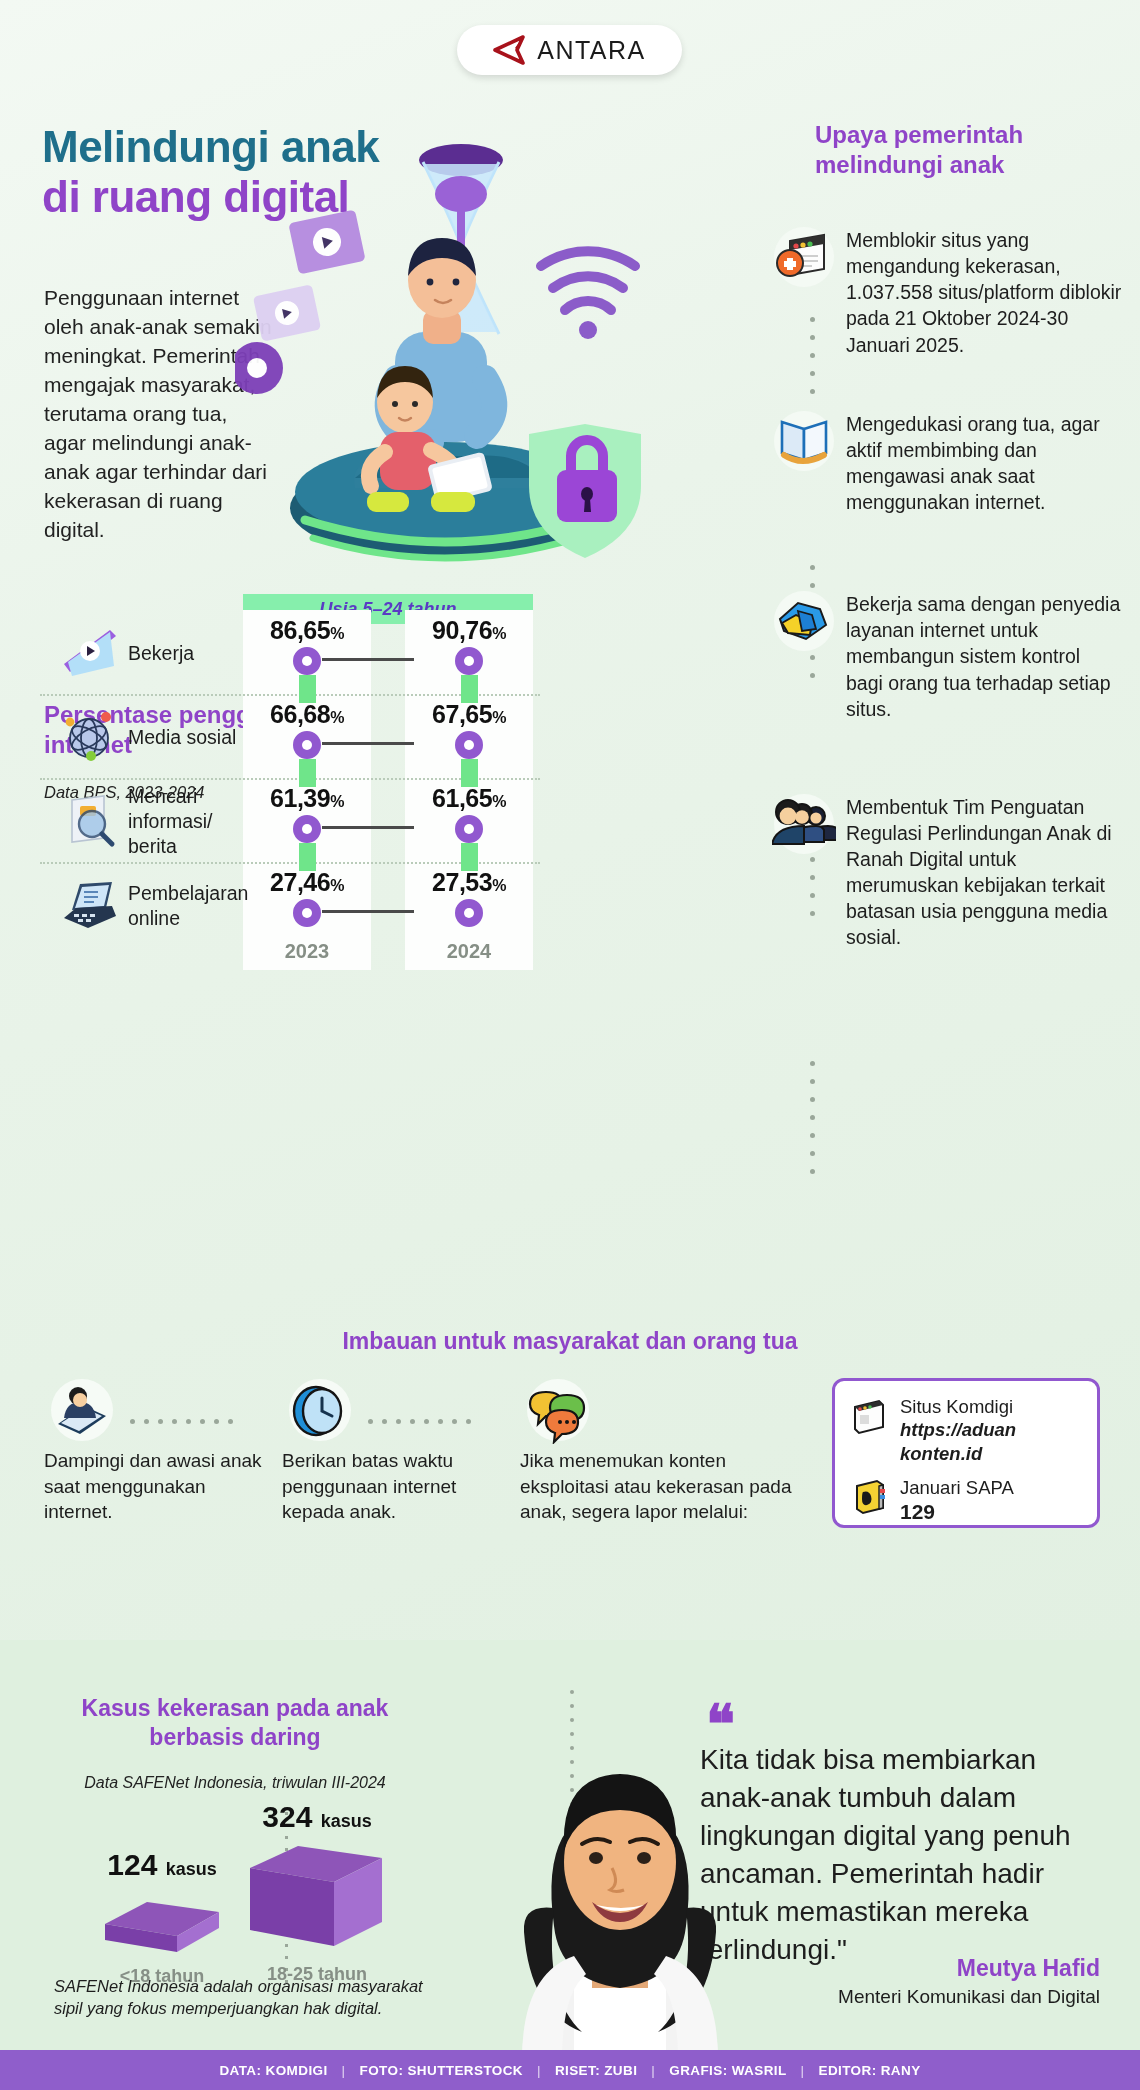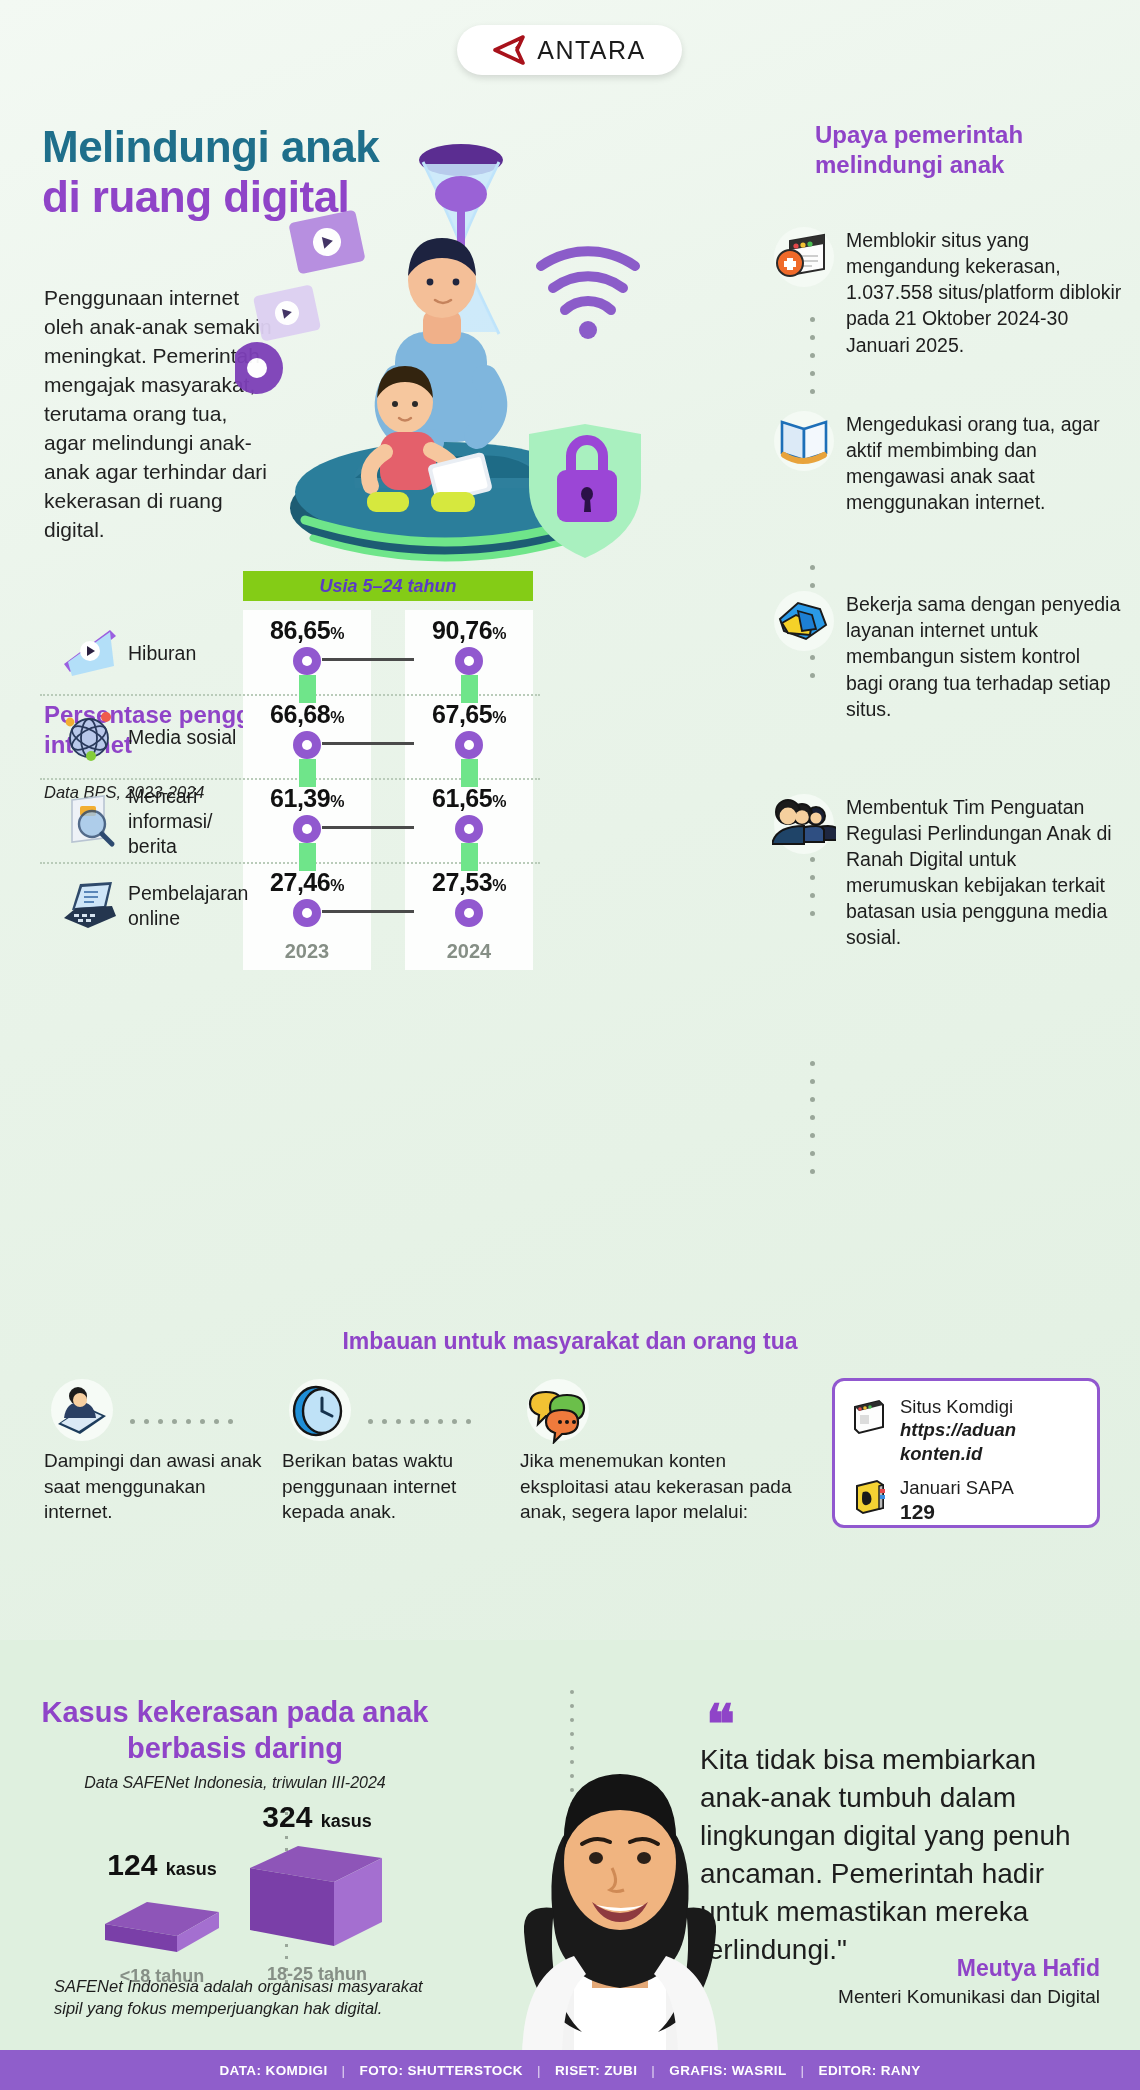--- a/index.html
+++ b/index.html
@@ -54,22 +54,22 @@
   .dotline{ position:absolute; left:38px; top:0; bottom:0; width:5px; }
   .dotline i{ display:block; width:5px; height:5px; border-radius:50%;
     background:#9aa79a; margin-bottom:13px; }
 
   
   .pct-title{ position:absolute; left:44px; top:700px; width:290px;
     font-size:24px; font-weight:bold; color:#8f44c8; line-height:1.26;}
   .pct-src{ position:absolute; left:44px; top:783px; font-size:16.5px;
     font-style:italic; color:#222; }
 
-  .usia-bar{ position:absolute; left:243px; top:571px; width:290px; height:30px;
-    background:#84cc16; display:flex; align-items:center; justify-content:center;}
+  .usia-bar{ position:absolute; left:243px; top:594px; width:290px; height:30px;
+    background:#86efac; display:flex; align-items:center; justify-content:center;}
   .usia-bar span{ font-size:18px; font-weight:bold; font-style:italic; color:#5a3bc4;}
 
   .col23{ position:absolute; left:243px; top:610px; width:128px; height:360px;
     background:#fdfefd; }
   .col24{ position:absolute; left:405px; top:610px; width:128px; height:360px;
     background:#fdfefd; }
 
   .rows{ position:absolute; left:40px; top:612px; width:500px; }
   .row{ position:relative; height:84px; border-bottom:2px dotted #b9cbb9; }
   .row:last-child{ border-bottom:none;}
@@ -104,21 +104,21 @@
   .contact{ position:absolute; left:832px; top:1378px; width:268px; height:150px;
     background:#ffffff; border:3px solid #9158cf; border-radius:12px; padding:14px 14px;}
   .crow{ display:flex; gap:11px; align-items:flex-start; margin-bottom:11px;}
   .crow .ci{ flex:0 0 40px; height:40px; position:relative;}
   .crow .ct{ font-size:18.5px; line-height:1.26; color:#1d1d1d;}
   .crow .ct b{ font-style:italic; font-weight:bold; display:block;}
   .crow .ct .big{ font-size:21px; font-weight:bold; font-style:normal;}
 
   
   .kasus-title{ position:absolute; left:40px; top:1694px; width:390px;
-    text-align:center; font-size:29px; font-weight:bold; color:#8f44c8; line-height:1.25;}
+    text-align:center; font-size:23px; font-weight:bold; color:#8f44c8; line-height:1.25;}
   .kasus-src{ position:absolute; left:40px; top:1774px; width:390px;
     text-align:center; font-size:16px; font-style:italic; color:#222;}
   .bar-g{ position:absolute; }
   .bar-num{ font-size:30px; font-weight:bold; color:#111; }
   .bar-num small{ font-size:18px; }
   .bar-lbl{ font-size:18px; font-weight:bold; color:#868f86; margin-top:10px;}
   .divider-dots{ position:absolute; left:285px; top:1812px; width:3px; height:148px;}
   .divider-dots i{ display:block; width:3px; height:3px; background:#9aa79a; margin-bottom:9px;}
   .kasus-note{ position:absolute; left:54px; top:1975px; width:380px;
     font-size:16.5px; font-style:italic; line-height:1.35; color:#1d1d1d;}
@@ -353,21 +353,21 @@
 
     <div class="row">
       <span class="row-ico">
         <svg width="62" height="58" viewBox="0 0 62 58">
           <path d="M6 40 L52 6 L58 12 L12 48 Z" fill="#9b5fe0"></path>
           <path d="M10 38 L52 8 L56 42 L14 52 Z" fill="#b3dff8"></path>
           <circle cx="32" cy="27" r="10" fill="#ffffff"></circle>
           <path d="M29 22 l8 5 -8 5 z" fill="#2b2040"></path>
         </svg>
       </span>
-      <span class="row-lbl">Hiburan</span>
+      <span class="row-lbl">Bekerja</span>
       <div class="cell y23" style="top:4px">
         <div class="num"><span>86,65</span><small>%</small></div>
         <div class="donut"></div>
         <div class="gstem"></div>
       </div>
       <div class="cell y24" style="top:4px">
         <div class="num"><span>90,76</span><small>%</small></div>
         <div class="donut"></div>
         <div class="gstem"></div>
       </div>

